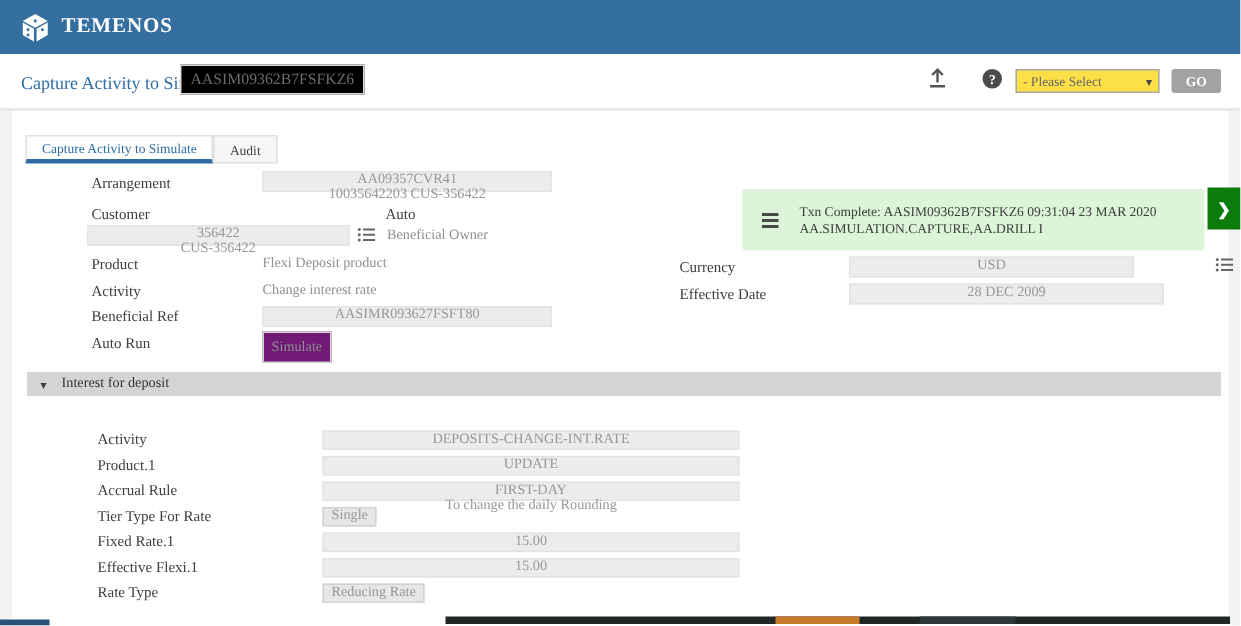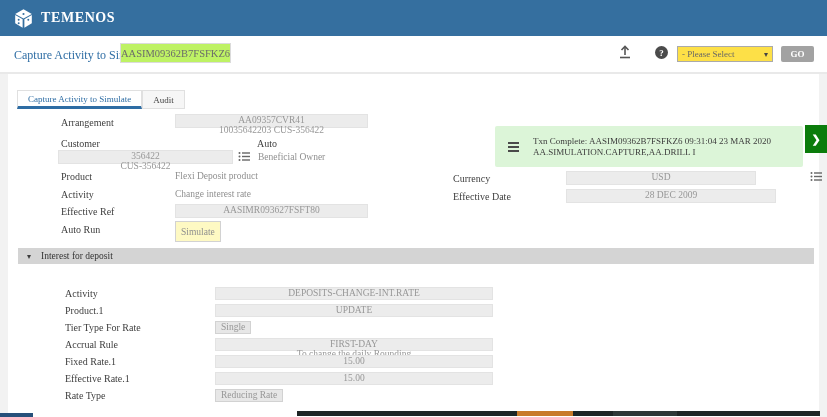--- a/index.html
+++ b/index.html
@@ -10,22 +10,22 @@
 
   
   .app-header{left:0;top:0;width:827px;height:36px;background:var(--header-bg,#356f9f);
               display:flex;align-items:center;padding-left:13px;box-sizing:border-box;}
   .brand{display:flex;align-items:center;gap:7px;}
   .brand-text{color:#fff;font-size:14px;font-weight:bold;letter-spacing:.6px;}
 
   
   .toolbar{left:0;top:36px;width:827px;height:36px;background:#fff;}
   .crumb{left:14px;top:48px;color:var(--accent-blue,#2e6da4);font-size:12px;}
-  .record-badge{left:120px;top:43px;height:18px;background:#bef264;border:1px solid #dbdbdb;
-                color:#6b6b6b;font-size:10.5px;display:flex;align-items:center;padding:0 0;}
+  .record-badge{left:120px;top:43px;height:18px;background:#000000;border:1px solid #dbdbdb;
+                color:#6b6b6b;font-size:10.5px;display:flex;align-items:center;padding:0 6px;}
   .upload-ic{left:618px;top:45px;}
   .help-ic{left:655px;top:46px;width:13px;height:13px;border-radius:50%;background:#4b4b4b;
            color:#fff;font-size:9px;font-weight:bold;display:flex;align-items:center;justify-content:center;}
   .select-box{left:677px;top:46px;width:96px;height:16px;border:1px solid #aaa;background:#fde047;
               box-sizing:border-box;display:flex;align-items:center;justify-content:space-between;
               padding:0 4px;font-size:9px;color:#666;}
   .select-caret{font-size:8px;color:#444;}
   .go-btn{left:781px;top:46px;width:33px;height:16px;background:var(--go-button-bg,#a2a2a2);
           color:#fff;font-size:9px;font-weight:bold;display:flex;align-items:center;justify-content:center;
           border-radius:2px;}
@@ -41,21 +41,21 @@
   .tab.active{background:#fff;border:1px solid #e0e0e0;border-bottom:3px solid var(--accent-blue,#2e6da4);
               color:var(--accent-blue,#2e6da4);}
   .tab.idle{background:#f6f6f6;border:1px solid #e0e0e0;color:#444;}
 
   
   .lbl{font-size:10px;color:#3e3e3e;white-space:nowrap;}
   .ibox{height:14px;background:var(--input-bg,#ececec);border:1px solid #e3e3e3;box-sizing:border-box;
         display:flex;align-items:center;justify-content:space-between;padding:0 5px;
         font-size:9.5px;color:#979797;white-space:nowrap;flex-direction:column;}
   .plain{font-size:9.5px;color:#8f8f8f;white-space:nowrap;}
-  .chip{height:21px;background:#fef9c3;border:1px solid #d2d2d2;box-sizing:border-box;
+  .chip{height:21px;background:#701a75;border:1px solid #d2d2d2;box-sizing:border-box;
         display:inline-flex;align-items:center;padding:9px 5px;font-size:9.5px;color:#8f8f8f;white-space:nowrap;}
 
   .f-arr-l{left:61px;top:117px;} .f-arr-i{left:175px;top:114px;width:193px;}
   .f-cus-l{left:61px;top:138px;} .f-role-l{left:257px;top:138px;}
   .f-cus-i{left:58px;top:150px;width:175px;}
   .f-cus-ic{left:238px;top:151px;}
   .f-role-v{left:258px;top:152px;}
   .f-prod-l{left:61px;top:171px;} .f-prod-v{left:175px;top:171px;}
   .f-act-l{left:61px;top:189px;}  .f-act-v{left:175px;top:189px;}
   .f-sim-l{left:61px;top:206px;}  .f-sim-i{left:175px;top:204px;width:193px;}
@@ -176,21 +176,21 @@
     </svg>
   </div>
   <div class="abs plain f-role-v">Beneficial Owner</div>
 
   <div class="abs lbl f-prod-l">Product</div>
   <div class="abs plain f-prod-v">Flexi Deposit product</div>
 
   <div class="abs lbl f-act-l">Activity</div>
   <div class="abs plain f-act-v">Change interest rate</div>
 
-  <div class="abs lbl f-sim-l">Effective Ref</div>
+  <div class="abs lbl f-sim-l">Beneficial Ref</div>
   <div class="abs ibox f-sim-i">
     <span>AASIMR093627FSFT80</span>
   </div>
 
   <div class="abs lbl f-run-l">Auto Run</div>
   <div class="abs chip f-run-v">Simulate</div>
 
   <div class="abs lbl f-cur-l">Currency</div>
   <div class="abs ibox f-cur-i">
     <span>USD</span>
@@ -242,42 +242,42 @@
         <span class="extra"></span>
       </div>
     </div>
     <div class="srow">
       <span class="lbl">Product.1</span>
       <div class="ibox">
         <span>UPDATE</span>
         <span class="extra"></span>
       </div>
     </div>
+    <div class="srow">
+      <span class="lbl">Accrual Rule</span>
+      <div class="ibox">
+        <span>FIRST-DAY</span>
+        <span class="extra">To change the daily Rounding</span>
+      </div>
+    </div>
     <div class="srow small">
       <span class="lbl">Tier Type For Rate</span>
       <div class="ibox">
         <span>Single</span>
       </div>
     </div>
     <div class="srow">
-      <span class="lbl">Accrual Rule</span>
-      <div class="ibox">
-        <span>FIRST-DAY</span>
-        <span class="extra">To change the daily Rounding</span>
-      </div>
-    </div>
-    <div class="srow">
       <span class="lbl">Fixed Rate.1</span>
       <div class="ibox">
         <span>15.00</span>
         <span class="extra"></span>
       </div>
     </div>
     <div class="srow">
-      <span class="lbl">Effective Rate.1</span>
+      <span class="lbl">Effective Flexi.1</span>
       <div class="ibox">
         <span>15.00</span>
         <span class="extra"></span>
       </div>
     </div>
     <div class="srow small">
       <span class="lbl">Rate Type</span>
       <div class="ibox">
         <span>Reducing Rate</span>
       </div>

